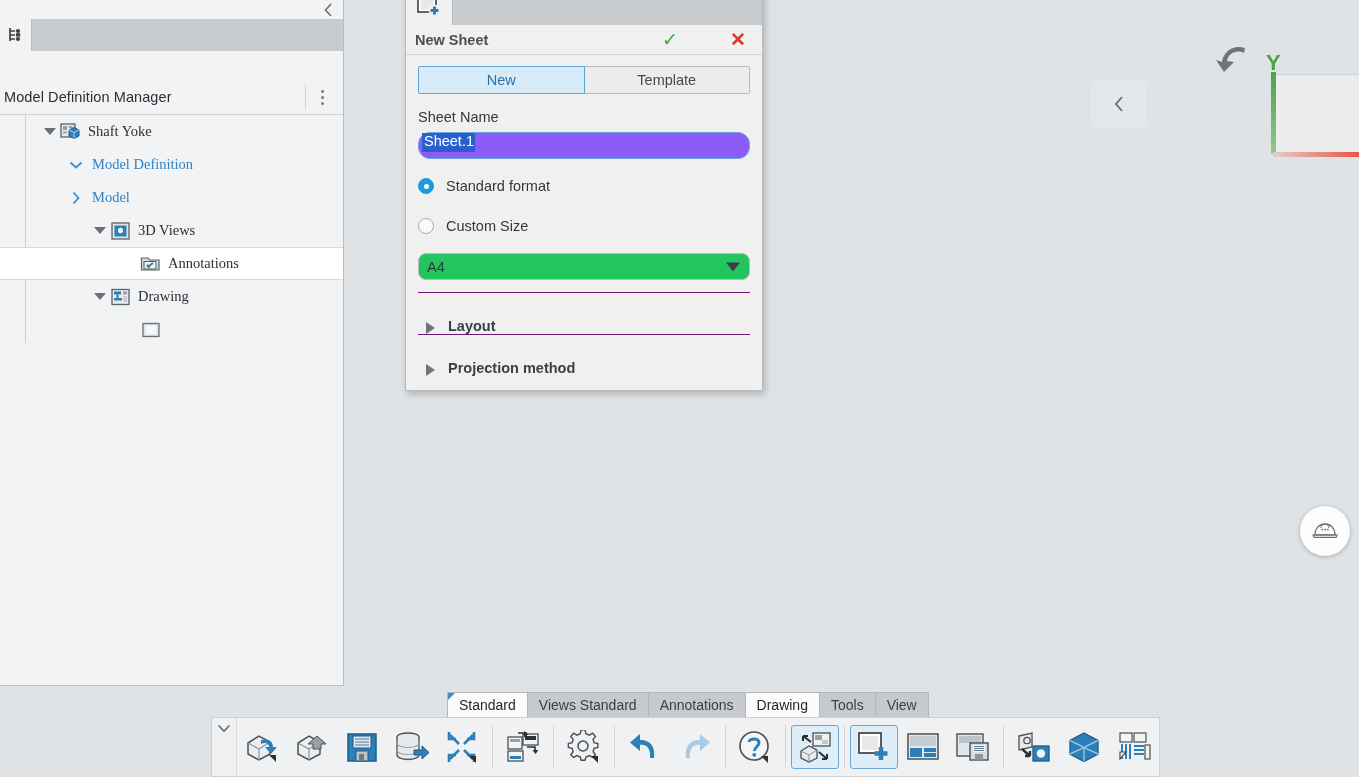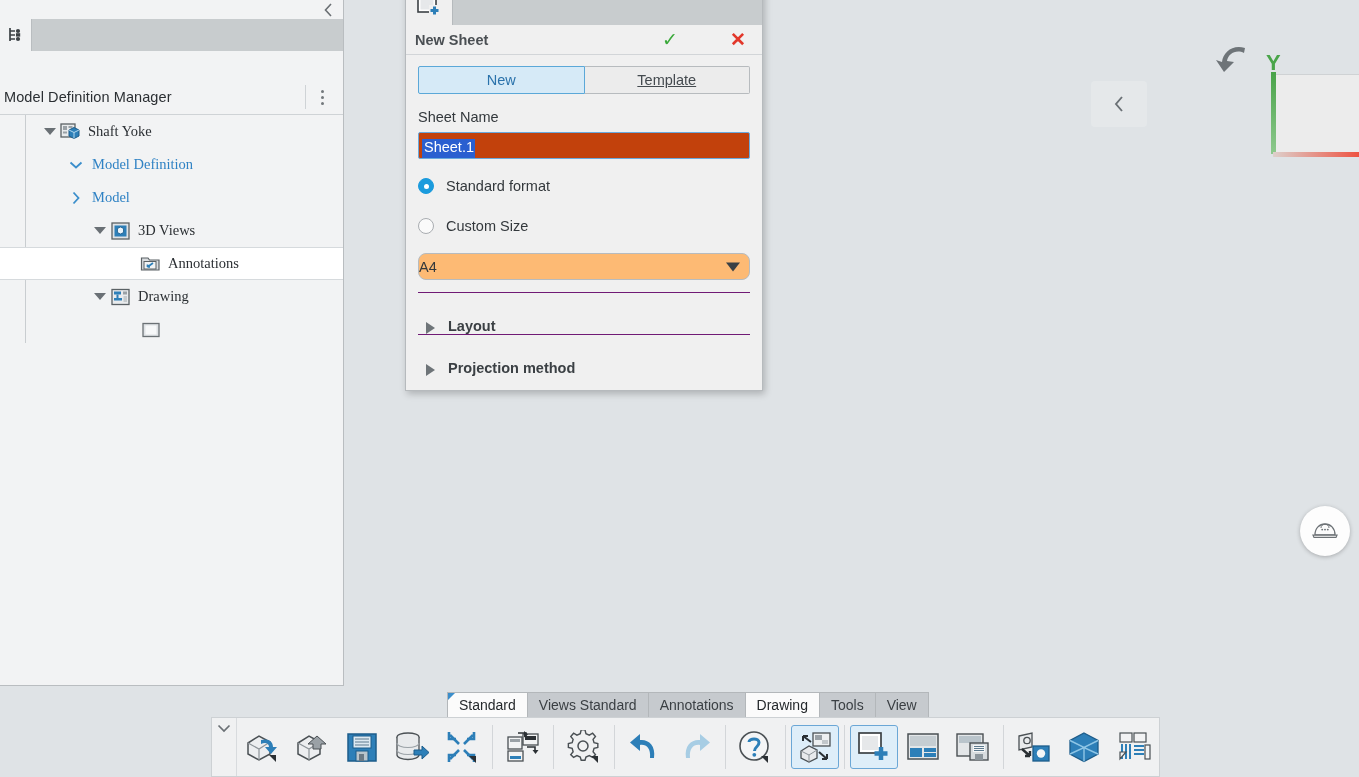--- a/index.html
+++ b/index.html
@@ -135,30 +135,30 @@
 
   .seg {
     display: flex; width: 100%; height: 28px; margin-bottom: 15px;
   }
   .seg-btn {
     flex: 1; display: flex; align-items: center; justify-content: center;
     font-size: 14.5px; color: #444a4f; cursor: pointer;
     border: 1px solid #b7bbbe; background: #ececec;
   }
   .seg-btn:first-child { border-radius: 2px 0 0 2px; }
-  .seg-btn:last-child { border-radius: 0 2px 2px 0; border-left: 0; text-decoration: underline; }
+  .seg-btn:last-child { border-radius: 0 2px 2px 0; border-left: 0; }
   .seg-btn.active {
     background: #d6eaf7; border-color: #5ba8d8; color: #2a72ab;
   }
 
   .field-label { font-size: 14.5px; color: #33383c; margin-bottom: 7px; }
   .text-input {
     width: 100%; height: 27px;
-    border: 1px solid #6aa9dd; border-radius: 2px;
-    background: #c2410c; display: flex; align-items: flex-end;
+    border: 1px solid #6aa9dd; border-radius: 12px;
+    background: #8b5cf6; display: flex; align-items: flex-start;
     padding: 0 3px; margin-bottom: 14px;
   }
   .sel-text {
     background: #2a5fd0; color: #fff; font-size: 14.5px;
     padding: 1px 1px 2px 2px; line-height: 1.1;
   }
 
   .radio-row {
     display: flex; align-items: center; height: 26px; margin-bottom: 14px; cursor: pointer;
   }
@@ -169,22 +169,22 @@
   }
   .radio.checked { background: #1b9bdd; border-color: #1b9bdd; }
   .radio.checked::after {
     content: ""; position: absolute; left: 4.5px; top: 4.5px;
     width: 5px; height: 5px; border-radius: 50%; background: #fff;
   }
   .radio-label { font-size: 14.5px; color: #33383c; }
 
   .select {
     width: 100%; height: 27px; border: 1px solid #b7bbbe; border-radius: 8px;
-    background: #fdba74; display: flex; align-items: center;
-    padding: 0 0; font-size: 14.5px; color: #33383c;
+    background: #22c55e; display: flex; align-items: center;
+    padding: 0 8px; font-size: 14.5px; color: #33383c;
     margin-bottom: 12px; cursor: pointer; position: relative;
   }
   .select .arrow {
     position: absolute; right: 9px; top: 50%; transform: translateY(-50%);
     width: 0; height: 0;
     border-left: 7px solid transparent; border-right: 7px solid transparent;
     border-top: 9px solid #3a4045;
   }
 
   .accordion {

